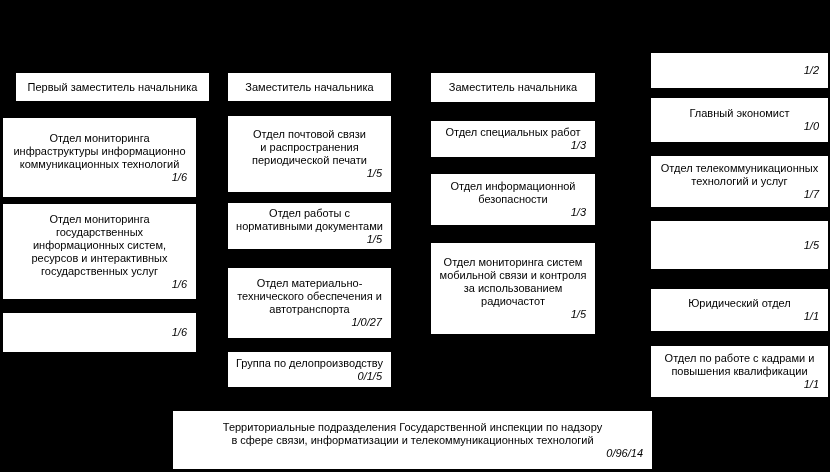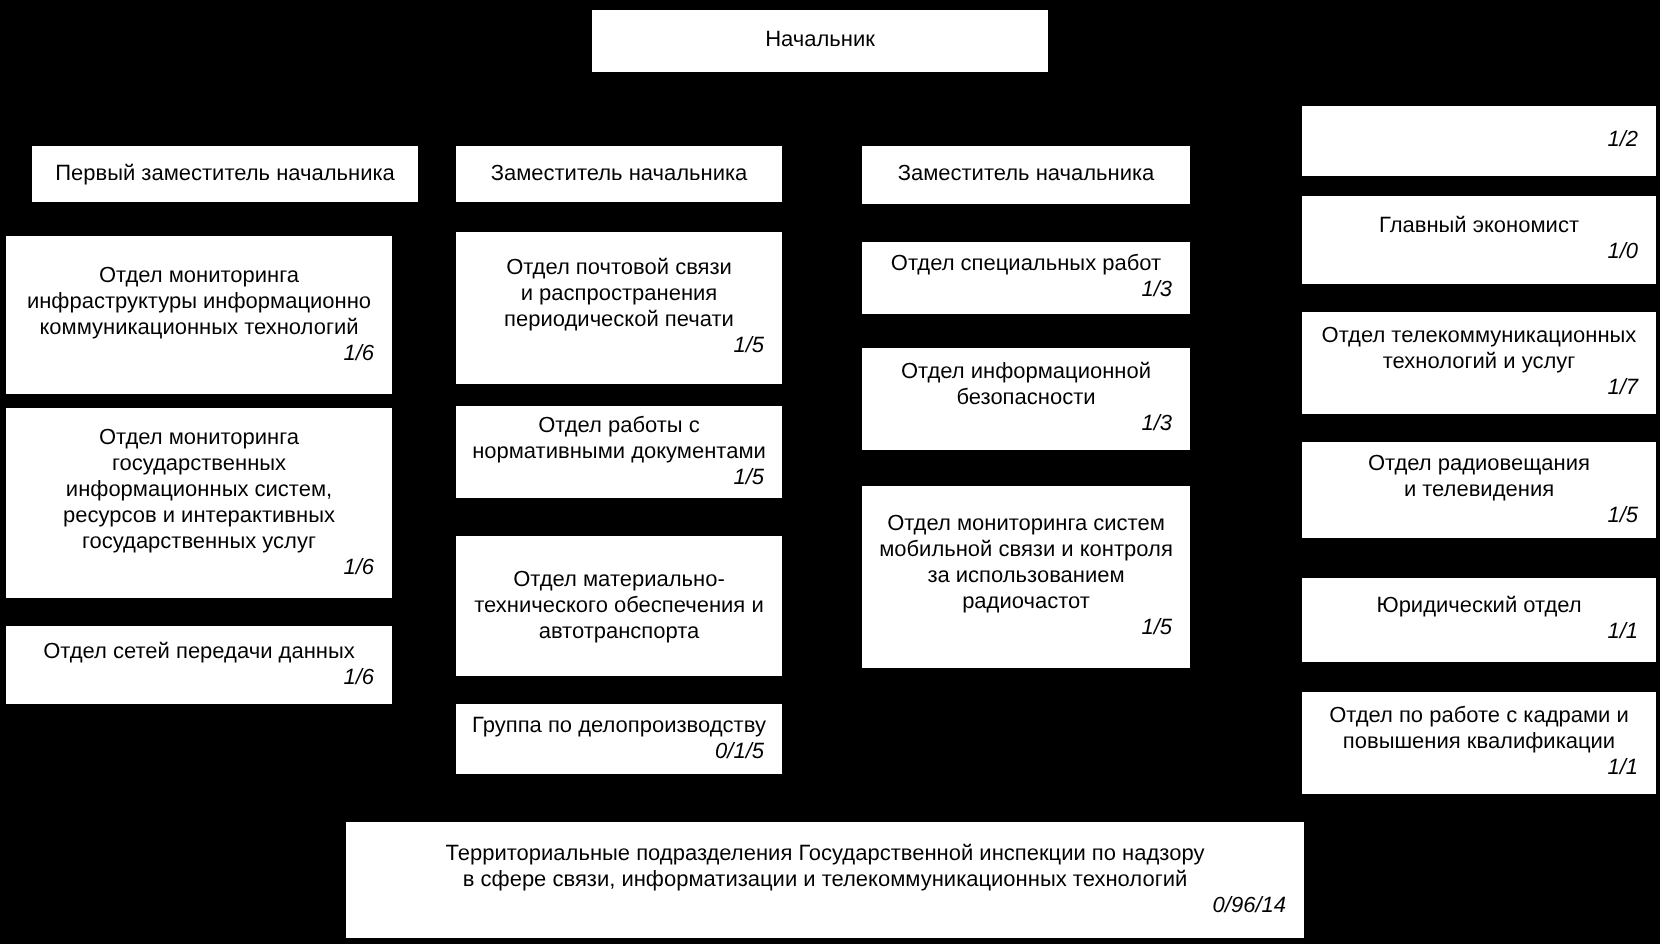--- a/index.html
+++ b/index.html
@@ -15,43 +15,39 @@
   }
   .box .name{text-align:center;white-space:pre-line;}
   .box .staff{text-align:right;padding-right:5px;font-style:italic;}
   .header-box .name{white-space:normal;}
 </style>
 </head>
 <body>
 
 <div id="canvas">
 
-  <div class="box header-box" style="left:295px;top:4px;width:230px;height:33px">
-    <div class="name">Начальник</div>
-  </div>
 
   <div class="box header-box" style="left:15px;top:72px;width:195px;height:30px">
     <div class="name">Первый заместитель начальника</div>
   </div>
   <div class="box" style="left:2px;top:117px;width:195px;height:81px">
     <div class="name">Отдел мониторинга
 инфраструктуры информационно
 коммуникационных технологий</div>
     <div class="staff">1/6</div>
   </div>
   <div class="box" style="left:2px;top:203px;width:195px;height:97px">
     <div class="name">Отдел мониторинга
 государственных
 информационных систем,
 ресурсов и интерактивных
 государственных услуг</div>
     <div class="staff">1/6</div>
   </div>
   <div class="box" style="left:2px;top:312px;width:195px;height:41px">
-    <div class="name">Отдел сетей передачи данных</div>
     <div class="staff">1/6</div>
   </div>
 
   <div class="box header-box" style="left:227px;top:72px;width:165px;height:30px">
     <div class="name">Заместитель начальника</div>
   </div>
   <div class="box" style="left:227px;top:115px;width:165px;height:78px">
     <div class="name">Отдел почтовой связи
 и распространения
 периодической печати</div>
@@ -59,20 +55,21 @@
   </div>
   <div class="box" style="left:227px;top:202px;width:165px;height:48px">
     <div class="name">Отдел работы с
 нормативными документами</div>
     <div class="staff">1/5</div>
   </div>
   <div class="box" style="left:227px;top:267px;width:165px;height:72px">
     <div class="name">Отдел материально-
 технического обеспечения и
 автотранспорта</div>
+    <div class="staff">1/0/27</div>
   </div>
   <div class="box" style="left:227px;top:351px;width:165px;height:37px">
     <div class="name">Группа по делопроизводству</div>
     <div class="staff">0/1/5</div>
   </div>
 
   <div class="box header-box" style="left:430px;top:72px;width:166px;height:31px">
     <div class="name">Заместитель начальника</div>
   </div>
   <div class="box" style="left:430px;top:120px;width:166px;height:38px">
@@ -98,22 +95,20 @@
   <div class="box" style="left:650px;top:97px;width:179px;height:46px">
     <div class="name">Главный экономист</div>
     <div class="staff">1/0</div>
   </div>
   <div class="box" style="left:650px;top:155px;width:179px;height:53px">
     <div class="name">Отдел телекоммуникационных
 технологий и услуг</div>
     <div class="staff">1/7</div>
   </div>
   <div class="box" style="left:650px;top:220px;width:179px;height:50px">
-    <div class="name">Отдел радиовещания
-и телевидения</div>
     <div class="staff">1/5</div>
   </div>
   <div class="box" style="left:650px;top:288px;width:179px;height:44px">
     <div class="name">Юридический отдел</div>
     <div class="staff">1/1</div>
   </div>
   <div class="box" style="left:650px;top:345px;width:179px;height:53px">
     <div class="name">Отдел по работе с кадрами и
 повышения квалификации</div>
     <div class="staff">1/1</div>

